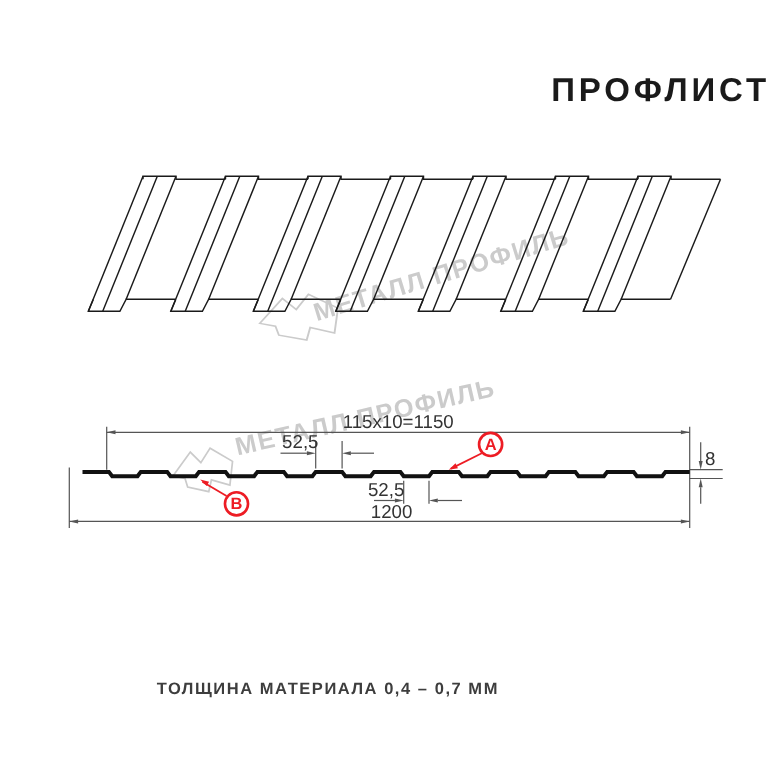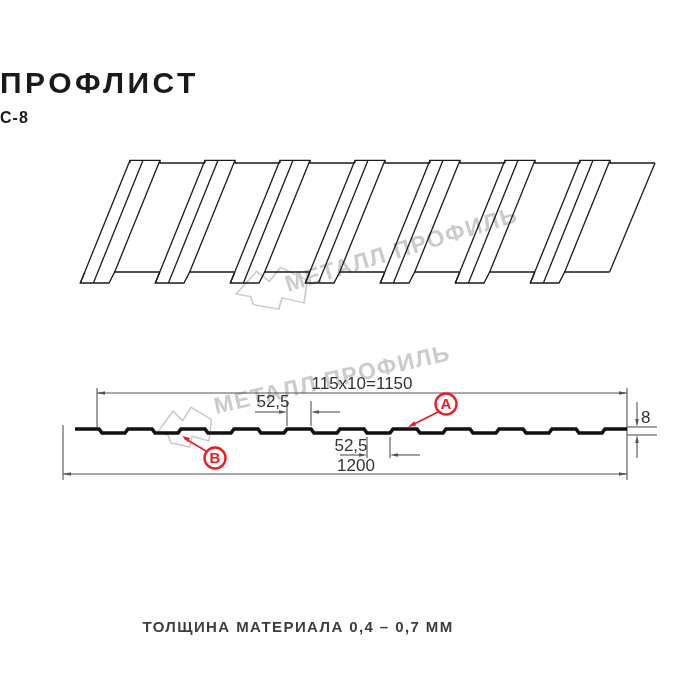--- a/index.html
+++ b/index.html
@@ -1,20 +1,20 @@
 <!DOCTYPE html>
 <html><head>
 <meta charset="utf-8">
 <style>
   html,body{margin:0;padding:0;}
   body{
     width:700px;height:700px;background:#ffffff;position:relative;overflow:hidden;
     font-family:"Liberation Sans", sans-serif;
   }
-  .header{position:absolute;top:66px;left:0;width:700px;text-align:left;}
+  .header{position:absolute;top:66px;left:0;width:700px;text-align:right;}
   .title{
     font-size:30px;font-weight:800;letter-spacing:3.5px;color:#1a1a1a;margin:0;
   }
   .subtitle{
     font-size:16px;font-weight:700;letter-spacing:1px;color:#1a1a1a;margin-top:9px;
   }
   .drawing3d{position:absolute;top:130px;left:0;}
   .crosssection{position:absolute;top:340px;left:0;}
   .footer{
     position:absolute;top:618px;left:0;width:596px;text-align:center;
@@ -23,21 +23,20 @@
   svg text{font-family:"Liberation Sans", sans-serif;}
   .dimtext{font-size:17px;fill:#333;}
   .wmtext{font-size:23px;font-weight:bold;fill:#cbcbcb;letter-spacing:1.5px;}
   .callout-letter{font-size:15px;font-weight:bold;fill:#ed1c24;}
 </style>
 </head>
 <body>
 
 <div class="header">
   <div class="title">ПРОФЛИСТ</div>
-  <div class="subtitle">С-8</div>
 </div>
 
 <svg class="drawing3d" width="700" height="195" viewBox="0 0 700 195">
   <defs>
     <g id="rib" fill="none" stroke="#1a1a1a" stroke-width="1.3">
       <path d="M0,33 L0,30.3 L30,30.3 L30,33 L75,33"></path>
       <path d="M0,30.3 L-49.7,153"></path>
       <path d="M13,30.3 L-36.6,153"></path>
       <path d="M30,30.3 L-15.3,142"></path>
       <path d="M-45.2,142.2 L-49.7,153 L-21,153 L-15.3,142 L29.6,142"></path>

